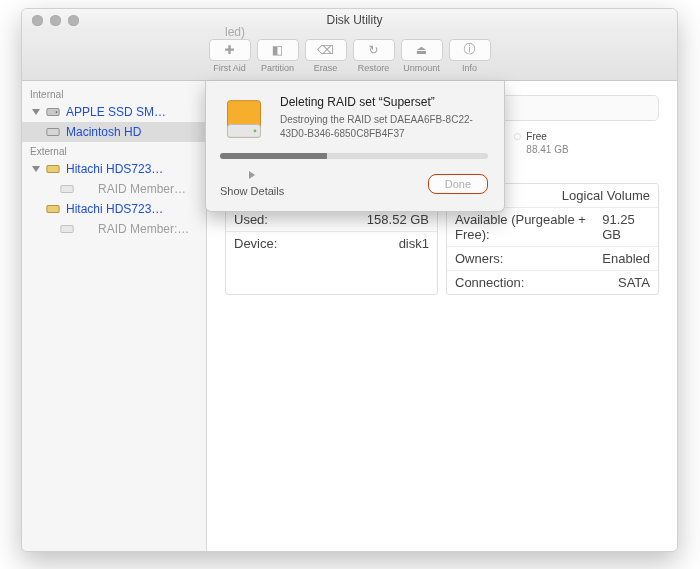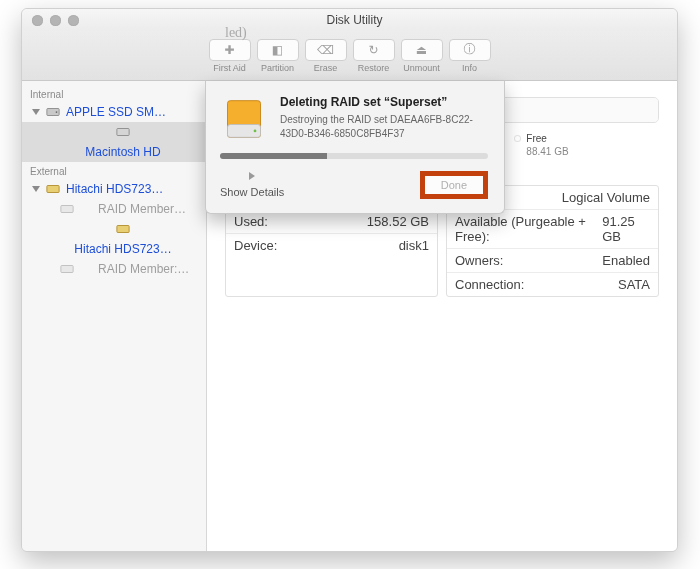--- a/index.html
+++ b/index.html
@@ -9,21 +9,21 @@
   .traffic { display: flex; gap: 7px; }
   .dot { width: 11px; height: 11px; border-radius: 50%; background: #b4b4b4; box-shadow: inset 0 0 1px rgba(0,0,0,0.3); }
   .title { position: absolute; left: 10px; right: 0; text-align: center; font-size: 12px; color: #444; pointer-events: none; }
   .toolbar { height: 50px; background: linear-gradient(#ededed,#e2e2e2); display: flex; justify-content: center; align-items: center; gap: 2px; border-bottom: 1px solid #c9c9c9; }
   .tbtn { width: 46px; display: flex; flex-direction: column; align-items: center; gap: 2px; color: #8a8a8a; font-size: 9px; }
   .tbtn .ibox { width: 42px; height: 22px; background: #fcfcfc; border: 1px solid #d0d0d0; border-radius: 4px; display: flex; align-items: center; justify-content: center; font-size: 12px; color: #a0a0a0; }
   .body { position: absolute; top: 72px; bottom: 0; left: 0; right: 0; display: flex; }
   .sidebar { width: 185px; background: #f6f6f6; border-right: 1px solid #d7d7d7; padding-top: 4px; }
   .sbhdr { font-size: 10px; color: #8a8a8a; padding: 4px 8px 2px 8px; font-weight: 500; }
   .srow { display: flex; align-items: center; gap: 6px; font-size: 12px; color: #1d4ed8; padding: 3px 6px 3px 10px; white-space: nowrap; overflow: hidden; text-overflow: ellipsis; }
-  .srow.child { padding-left: 24px; flex-direction: column; }
+  .srow.child { padding-left: 24px; }
   .srow.gchild { padding-left: 38px; color: #9e9e9e; gap: 24px; }
   .srow.sel { background: #dcdcdc; }
   .tri { width: 0; height: 0; border-left: 4px solid transparent; border-right: 4px solid transparent; border-top: 6px solid #8a8a8a; flex: 0 0 auto; }
   .dicon { width: 14px; height: 14px; flex: 0 0 auto; }
   .main { flex: 1; background: #fff; position: relative; padding: 16px 18px; }
   .usagebar { width: 100%; height: 26px; border-radius: 5px; background: #efefef; display: flex; overflow: hidden; border: 1px solid #e0e0e0; margin-top: 56px; }
   .seg-used { background: #1ba7e8; }
   .seg-free { background: #fafafa; }
   .legend { display: flex; gap: 0; margin-top: 10px; font-size: 10px; color: #666; }
   .lcol { flex: 1; }
@@ -33,30 +33,30 @@
   .info { display: flex; gap: 8px; margin-top: 28px; }
   .infotab { flex: 1; font-size: 13px; border: 1px solid #e0e0e0; border-radius: 3px; }
   .irow { display: flex; justify-content: space-between; padding: 4px 8px; border-bottom: 1px solid #ececec; }
   .irow:last-child { border-bottom: none; }
   .irow .k { color: #444; }
   .irow .v { color: #444; }
   
   .sheet { position: absolute; left: 183px; top: 72px; width: 300px; background: #f3f3f3; border: 1px solid #c9c9c9; border-top: none; border-radius: 0 0 6px 6px; box-shadow: 0 8px 18px rgba(0,0,0,0.25); padding: 14px 16px 14px 14px; }
   .sheet-top { display: flex; gap: 12px; }
   .biconwrap { width: 48px; height: 48px; display:flex; align-items:center; justify-content:center; }
-  .sheet h4 { font-size: 12px; color: #222; font-weight: 700; margin-bottom: 4px; }
+  .sheet h4 { font-size: 12px; color: #222; font-weight: 400; margin-bottom: 4px; }
   .sheet p { font-size: 10px; color: #666; line-height: 1.35; }
   .pbar { margin-top: 10px; height: 6px; background: #dcdcdc; border-radius: 3px; overflow: hidden; }
   .pbar .fill { height: 100%; background: #7a7a7a; }
   .sheet-bot { display: flex; justify-content: space-between; align-items: center; margin-top: 12px; }
   .details { display: flex; align-items: center; gap: 6px; font-size: 11px; color: #555; flex-direction: column; }
   .tri-r { width:0;height:0;border-top:4px solid transparent;border-bottom:4px solid transparent;border-left:6px solid #9a9a9a; }
-  .donebtn { font-size: 11px; color: #b0b0b0; background: #fcfcfc; border: 5px solid #c2410c; border-radius: 0; padding: 3px 16px; }
+  .donebtn { font-size: 11px; color: #b0b0b0; background: #fcfcfc; border: 1px solid #c2410c; border-radius: 8px; padding: 3px 16px; }
   .ellip { overflow: hidden; text-overflow: ellipsis; white-space: nowrap; max-width: 100%; flex: 1 1 auto; }
-  .extras { font-size: 14px; color: #aaa; margin-left: auto; margin-right: 2px; margin-top: -72px; font-family: Liberation Serif, serif; }
+  .extras { font-size: 12px; color: #aaa; margin-left: auto; margin-right: 2px; margin-top: -72px; }
 </style>
 </head>
 <body>
 
 <div class="window">
 
   <div class="titlebar">
     <div class="traffic">
       <div class="dot"></div>
       <div class="dot"></div>

